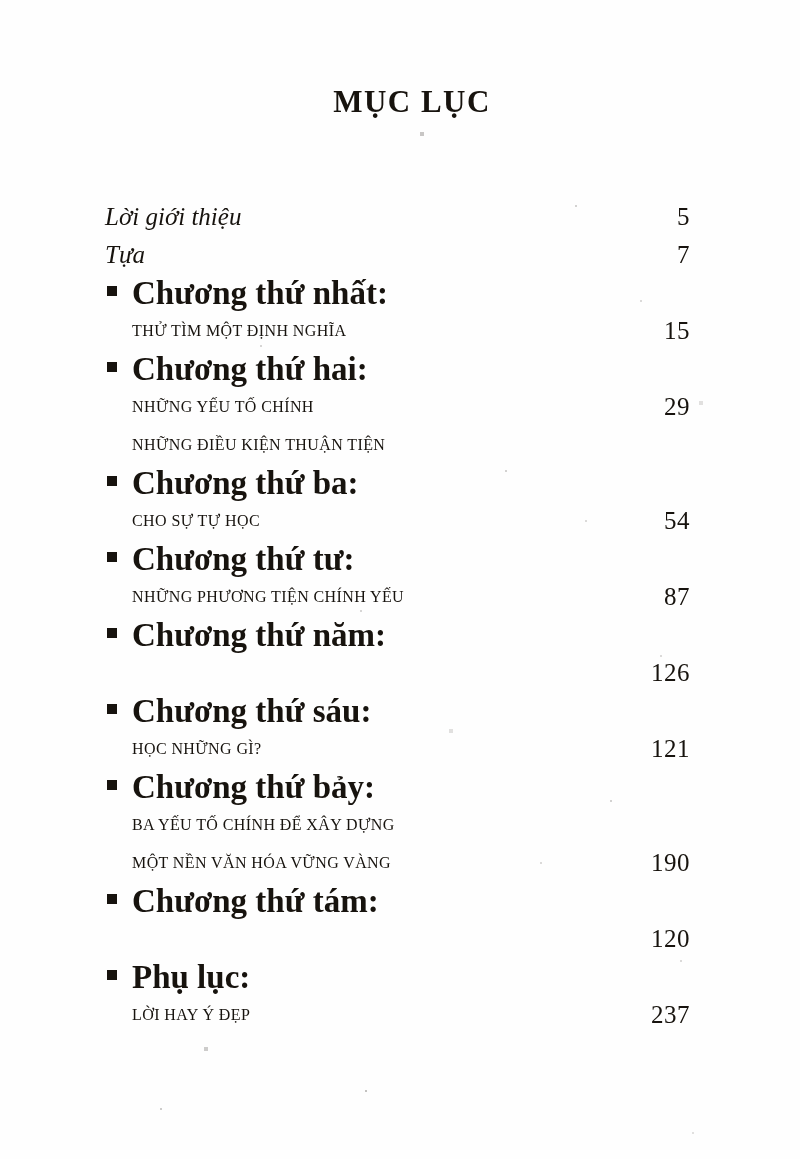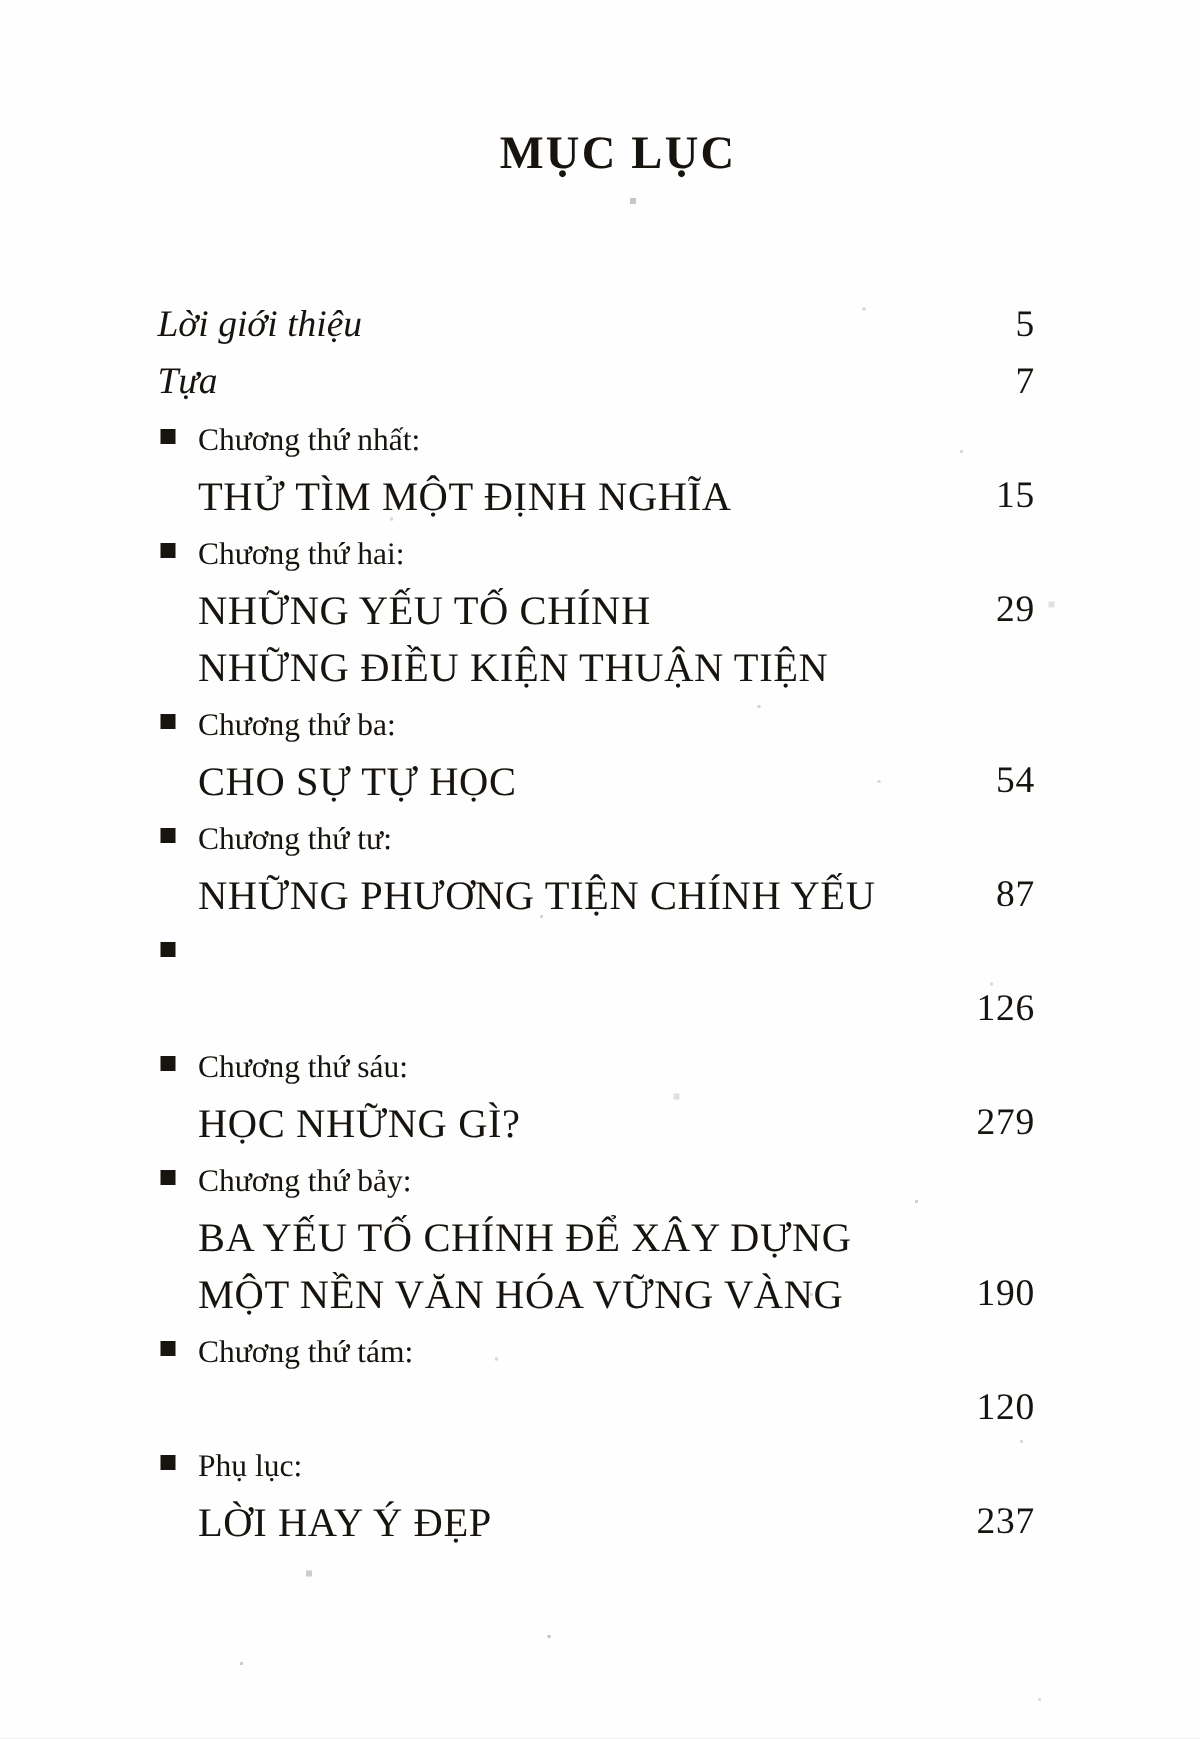--- a/index.html
+++ b/index.html
@@ -70,24 +70,25 @@
     margin-left: auto;
     font-size: 25px;
     letter-spacing: .5px;
   }
   .front-line .txt {
     font-style: italic;
     font-size: 25px;
     margin-left: -27px; 
   }
   .label-line .txt {
-    font-size: 21px;
+    font-size: 33px;
+    font-weight: bold;
   }
   .caps-line .txt {
-    font-size: 27px;
+    font-size: 16px;
     letter-spacing: .4px;
   }
   .bullet {
     position: absolute;
     left: -25px;
     top: 12px;
     width: 10px;
     height: 10px;
     background: #17130e;
   }
@@ -146,32 +147,33 @@
       <span class="bullet"></span>
       <span class="txt">Chương thứ tư:</span>
     </div>
     <div class="line caps-line">
       <span class="txt">NHỮNG PHƯƠNG TIỆN CHÍNH YẾU</span>
       <span class="pg">87</span>
     </div>
 
     <div class="line label-line">
       <span class="bullet"></span>
+      <span class="txt">Chương thứ năm:</span>
     </div>
     <div class="line caps-line">
       <span class="pg">126</span>
     </div>
 
     <div class="line label-line">
       <span class="bullet"></span>
       <span class="txt">Chương thứ sáu:</span>
     </div>
     <div class="line caps-line">
       <span class="txt">HỌC NHỮNG GÌ?</span>
-      <span class="pg">279</span>
+      <span class="pg">121</span>
     </div>
 
     <div class="line label-line">
       <span class="bullet"></span>
       <span class="txt">Chương thứ bảy:</span>
     </div>
     <div class="line caps-line">
       <span class="txt">BA YẾU TỐ CHÍNH ĐỂ XÂY DỰNG</span>
     </div>
     <div class="line caps-line">

